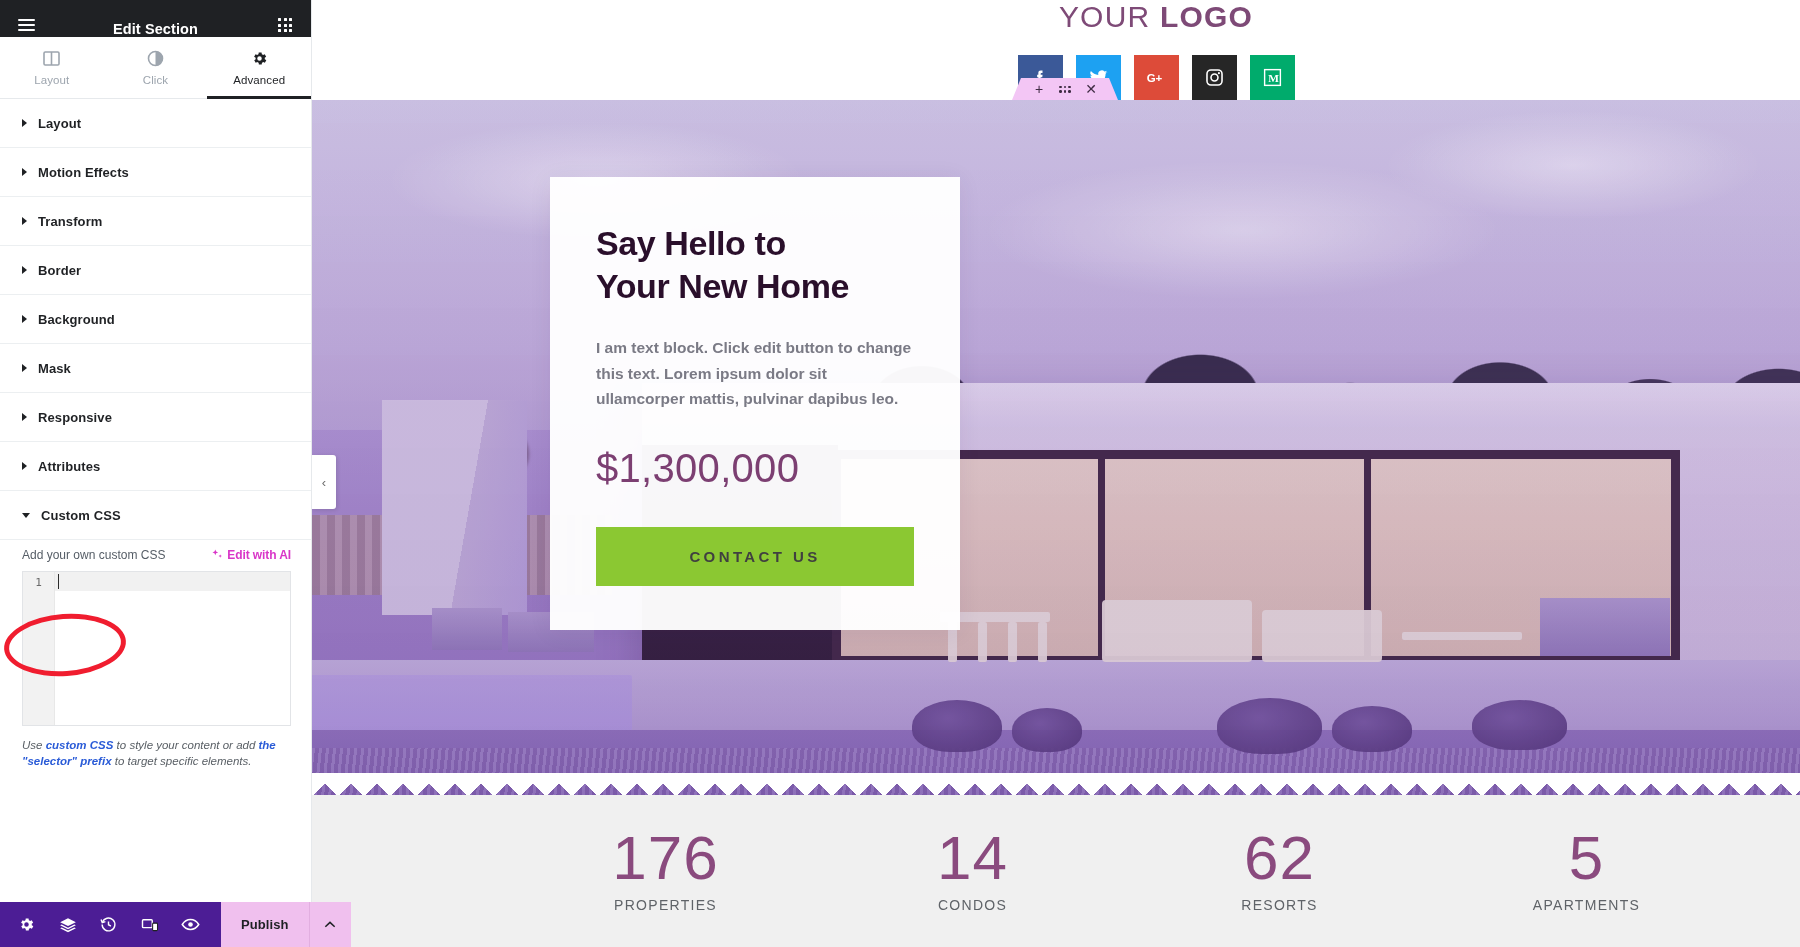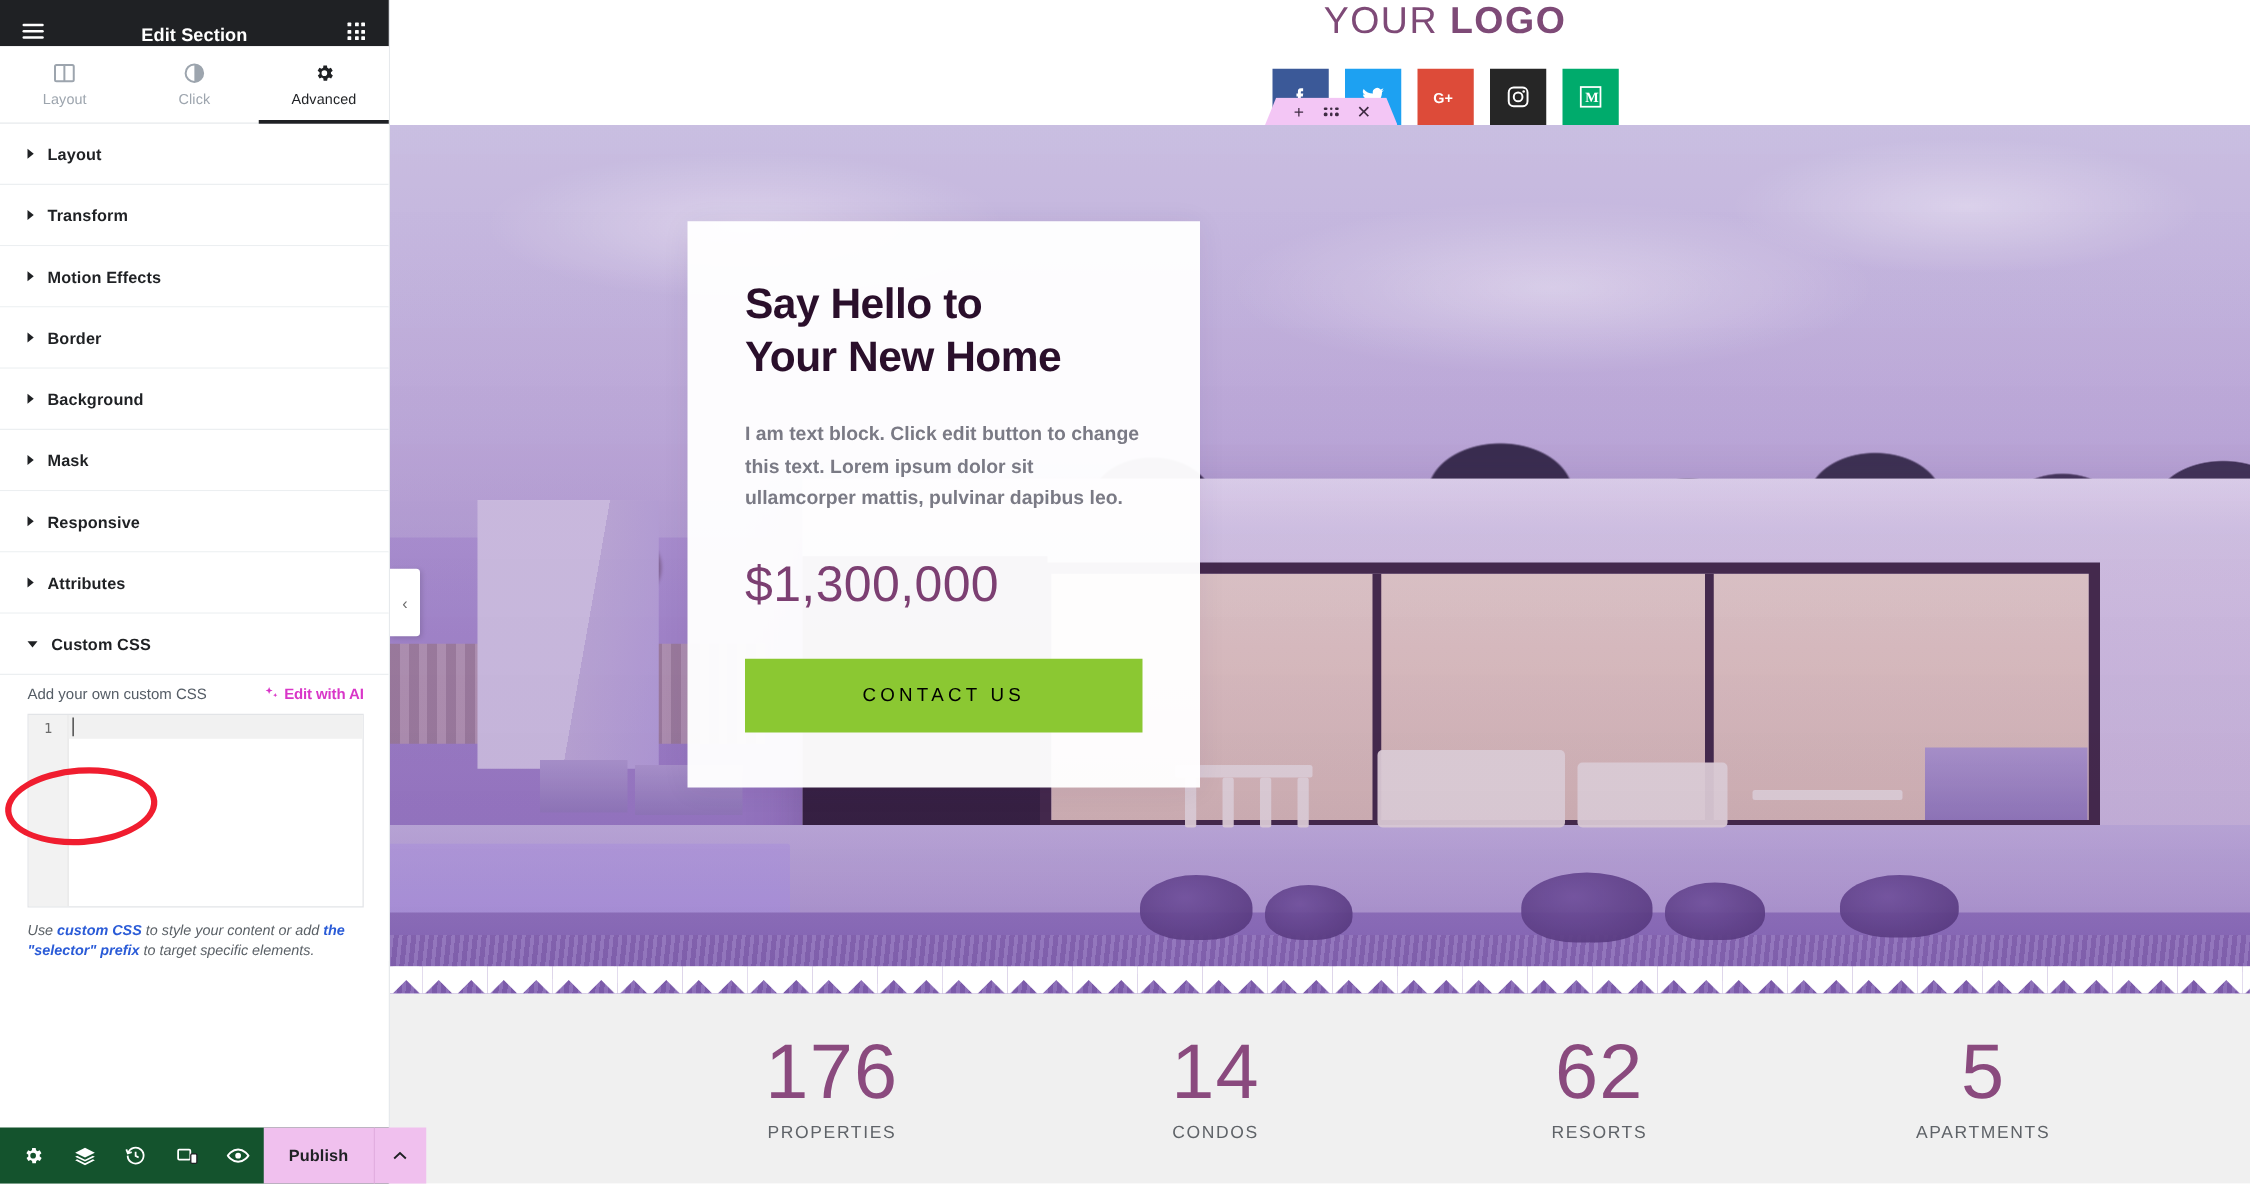--- a/index.html
+++ b/index.html
@@ -92,21 +92,22 @@
   }
   .hint {
     margin-top: 12px; font-size: 11.5px; line-height: 1.35;
     color: #5a6066; font-style: italic;
   }
   .hint b { color: #2a5bd7; font-style: italic; }
 
   
   .panel-footer {
     height: 45px; flex: 0 0 45px; display: flex; align-items: stretch;
-    background: #14532d;
+    background: #4c1d95;
+    gap: 10px;
   }
   .foot-tools { display: flex; align-items: center; gap: 0; flex: 1; padding-left: 6px; }
   .foot-tool {
     width: 41px; height: 45px; display: flex; align-items: center; justify-content: center;
     cursor: pointer;
   }
   .publish-wrap { display: flex; align-items: stretch; background: #f0c0ee; }
   .publish-btn {
     display: flex; align-items: center; justify-content: center;
     padding: 0 20px; font-size: 13px; font-weight: bold; color: #1f2124;
@@ -262,22 +263,22 @@
     box-shadow: 0 2px 22px rgba(60,30,80,.07);
   }
   .hc-title {
     font-size: 34px; line-height: 1.25; font-weight: bold;
     color: #2a0f2b; letter-spacing: -.4px; margin-bottom: 28px;
   }
   .hc-desc { font-size: 15.5px; line-height: 1.65; color: #7a7a85; margin-bottom: 34px; font-weight: bold; }
   .hc-price { font-size: 40px; color: #7c3f72; letter-spacing: .3px; margin-bottom: 36px; font-weight: 400; }
   .hc-btn {
     display: block; width: 100%; border: 0; cursor: pointer;
-    background: #8bc832; color: #000000; padding: 21px 0;
-    font-size: 15px; font-weight: normal; letter-spacing: 3.4px;
+    background: #8bc832; color: #404040; padding: 21px 0;
+    font-size: 15px; font-weight: bold; letter-spacing: 3.4px;
     font-family: "Liberation Sans", sans-serif;
   }
 
   
   .stats {
     height: 152px; background: #f0f0f0; display: flex; align-items: center;
     padding-left: 200px; padding-right: 60px; position: relative; z-index: 4;
   }
   .stat { flex: 1; text-align: center; }
   .stat-num {
@@ -354,25 +355,25 @@
     </nav>
 
     <div class="panel-body">
 
       <div class="acc-item">
         <span class="caret right"></span>
         <span class="acc-title">Layout</span>
       </div>
       <div class="acc-item">
         <span class="caret right"></span>
+        <span class="acc-title">Motion Effects</span>
+      </div>
+      <div class="acc-item">
+        <span class="caret right"></span>
         <span class="acc-title">Transform</span>
-      </div>
-      <div class="acc-item">
-        <span class="caret right"></span>
-        <span class="acc-title">Motion Effects</span>
       </div>
       <div class="acc-item">
         <span class="caret right"></span>
         <span class="acc-title">Border</span>
       </div>
       <div class="acc-item">
         <span class="caret right"></span>
         <span class="acc-title">Background</span>
       </div>
       <div class="acc-item">

